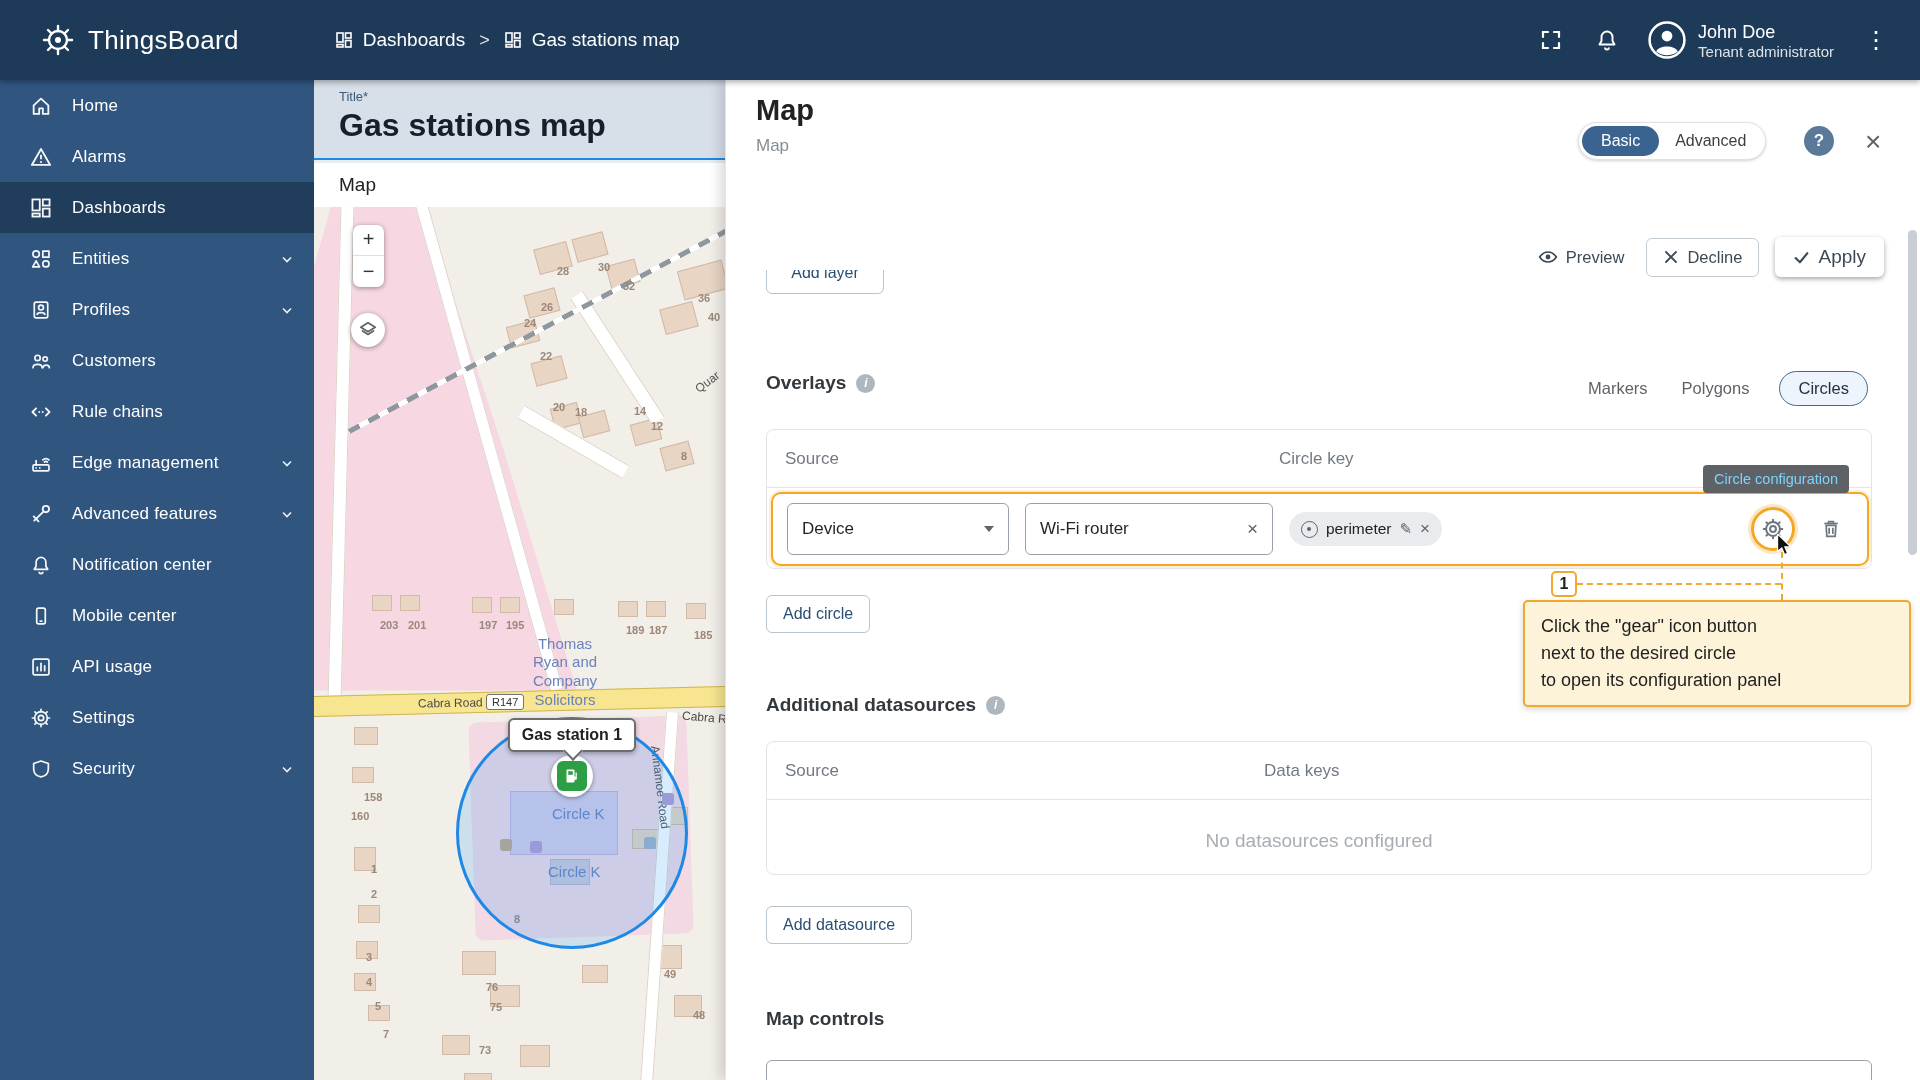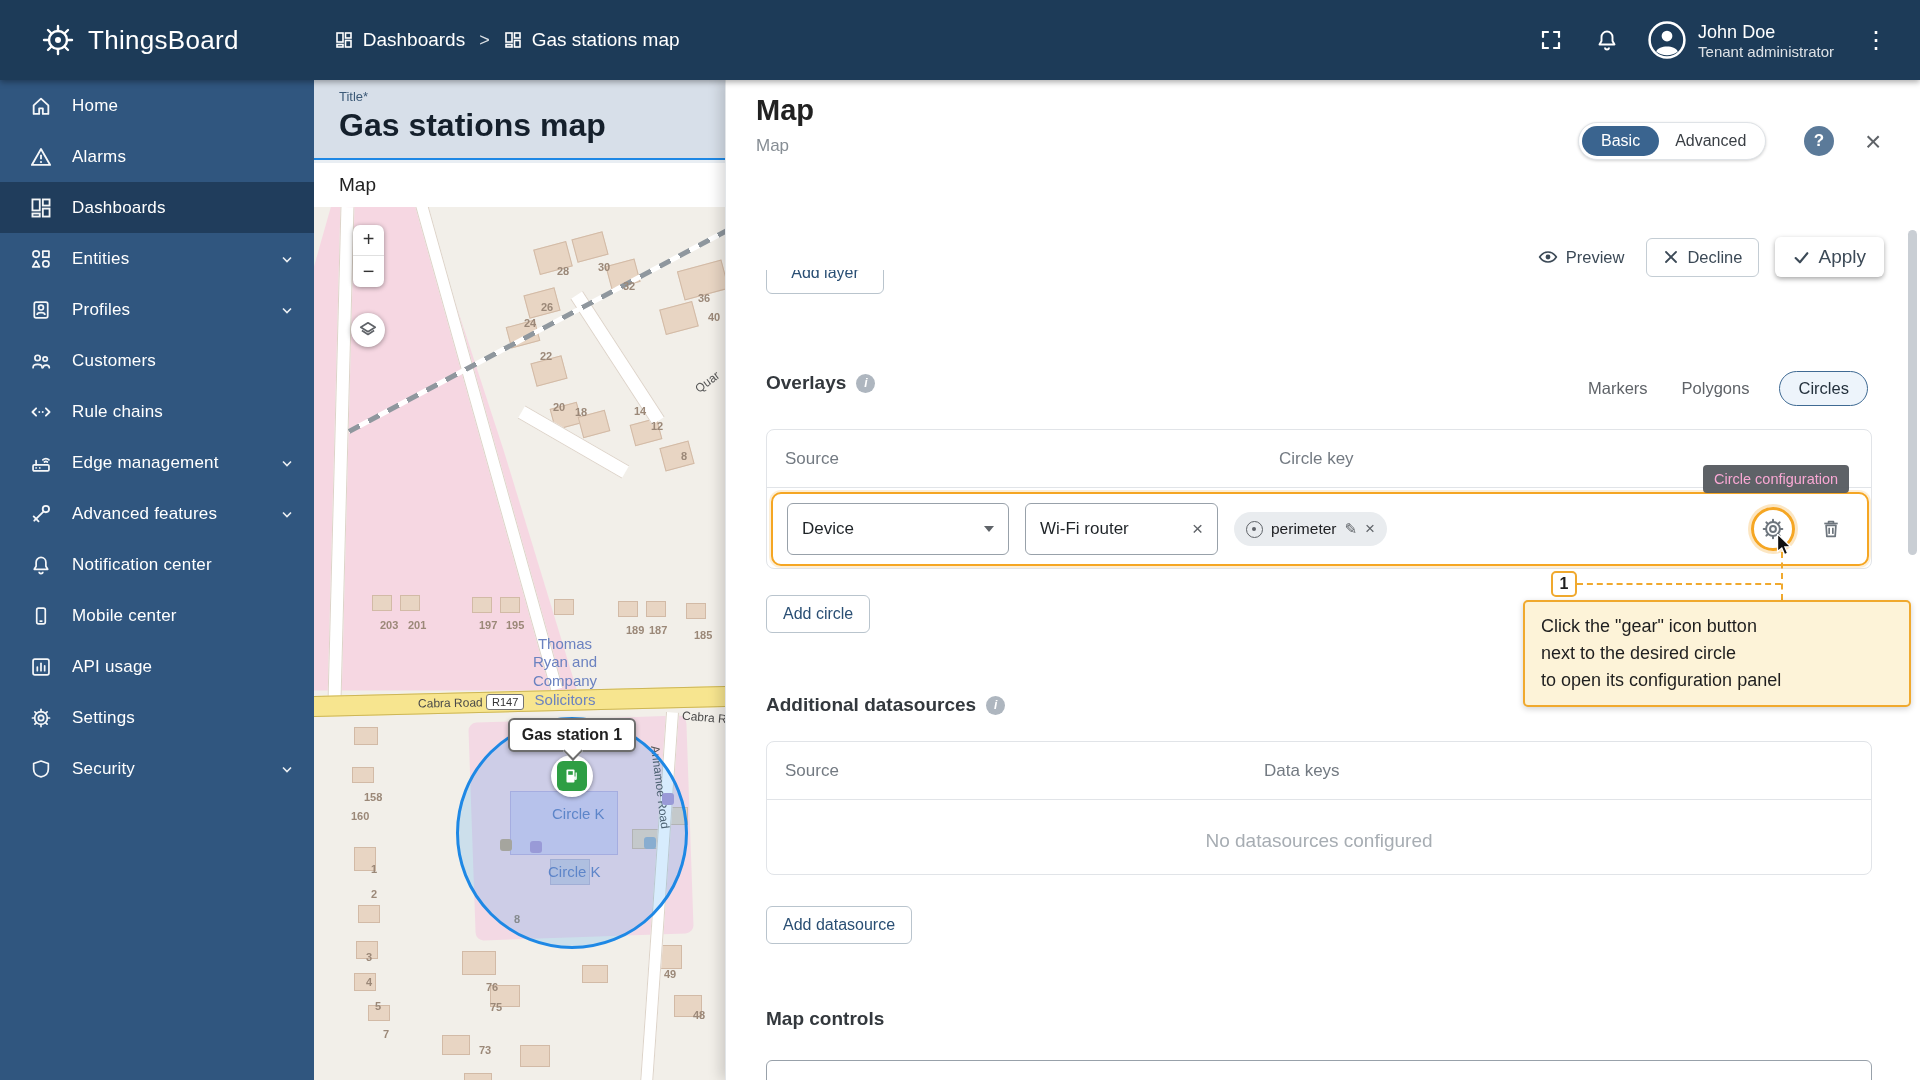--- a/index.html
+++ b/index.html
@@ -126,21 +126,21 @@
   .chip-key-ic { width:17px; height:17px; border:1.5px solid #5f6368; border-radius:50%; position:relative; }
   .chip-key-ic::after { content:""; position:absolute; left:5px; top:5px; width:4px; height:4px; border-radius:50%; background:#5f6368; }
   .chip-edit { font-size:15px; color:#5f6368; cursor:pointer; }
   .chip-x { font-size:17px; color:#5f6368; cursor:pointer; }
   .row-spacer { flex:1; }
   .gear-wrap { position:relative; width:44px; height:44px; border-radius:50%; border:3px solid #f5a623;
                box-shadow:0 0 0 3px rgba(245,166,35,.28); display:flex; align-items:center; justify-content:center; cursor:pointer; }
   .trash-btn { width:40px; height:40px; display:flex; align-items:center; justify-content:center; cursor:pointer; margin-right:2px; }
   .cursor-ic { position:absolute; left:20px; top:24px; z-index:6; }
 
-  .dk-tooltip { position:absolute; left:977px; top:385px; background:rgba(85,90,95,.95); color:#f9a8d4; font-size:14.5px;
+  .dk-tooltip { position:absolute; left:977px; top:385px; background:rgba(85,90,95,.95); color:#7dd3fc; font-size:14.5px;
                 border-radius:4px; padding:6px 11px; z-index:25; white-space:nowrap; }
 
   .stroked-btn { position:absolute; height:38px; border:1px solid #b9c4cd; border-radius:6px; background:#fff; color:#2a4f74;
                  font-size:16px; font-weight:500; display:flex; align-items:center; justify-content:center; padding:0 16px; cursor:pointer; }
 
   .step-badge { position:absolute; left:825px; top:491px; width:26px; height:26px; background:#fff; border:2px solid #f0a92e;
                 border-radius:5px; font-size:16px; font-weight:700; color:#1f1f1f; display:flex; align-items:center; justify-content:center; z-index:24; }
   .dash-v { position:absolute; left:1055px; top:472px; height:48px; border-left:2px dashed #f0a92e; z-index:23; }
   .dash-h { position:absolute; left:851px; top:503px; width:204px; border-top:2px dashed #f0a92e; z-index:23; }
   .callout { position:absolute; left:797px; top:520px; width:388px; background:#fdf3d8; border:2px solid #f0a92e; border-radius:5px;
@@ -615,21 +615,21 @@
     <div class="card" style="top:349px;height:140px">
       <div class="card-head">
         <span class="col-h" style="left:18px">Source</span>
         <span class="col-h" style="left:512px">Circle key</span>
       </div>
       <div class="hl-row">
         <div class="fld" style="width:222px">
           <span class="grow">Device</span>
           <span class="caret"></span>
         </div>
-        <div class="fld" style="width:193px">
+        <div class="fld" style="width:248px">
           <span class="grow">Wi-Fi router</span>
           <span class="clear-x">×</span>
         </div>
         <div class="chip">
           <span class="chip-key-ic"></span>
           <span>perimeter</span>
           <span class="chip-edit">✎</span>
           <span class="chip-x">×</span>
         </div>
         <span class="row-spacer"></span>

